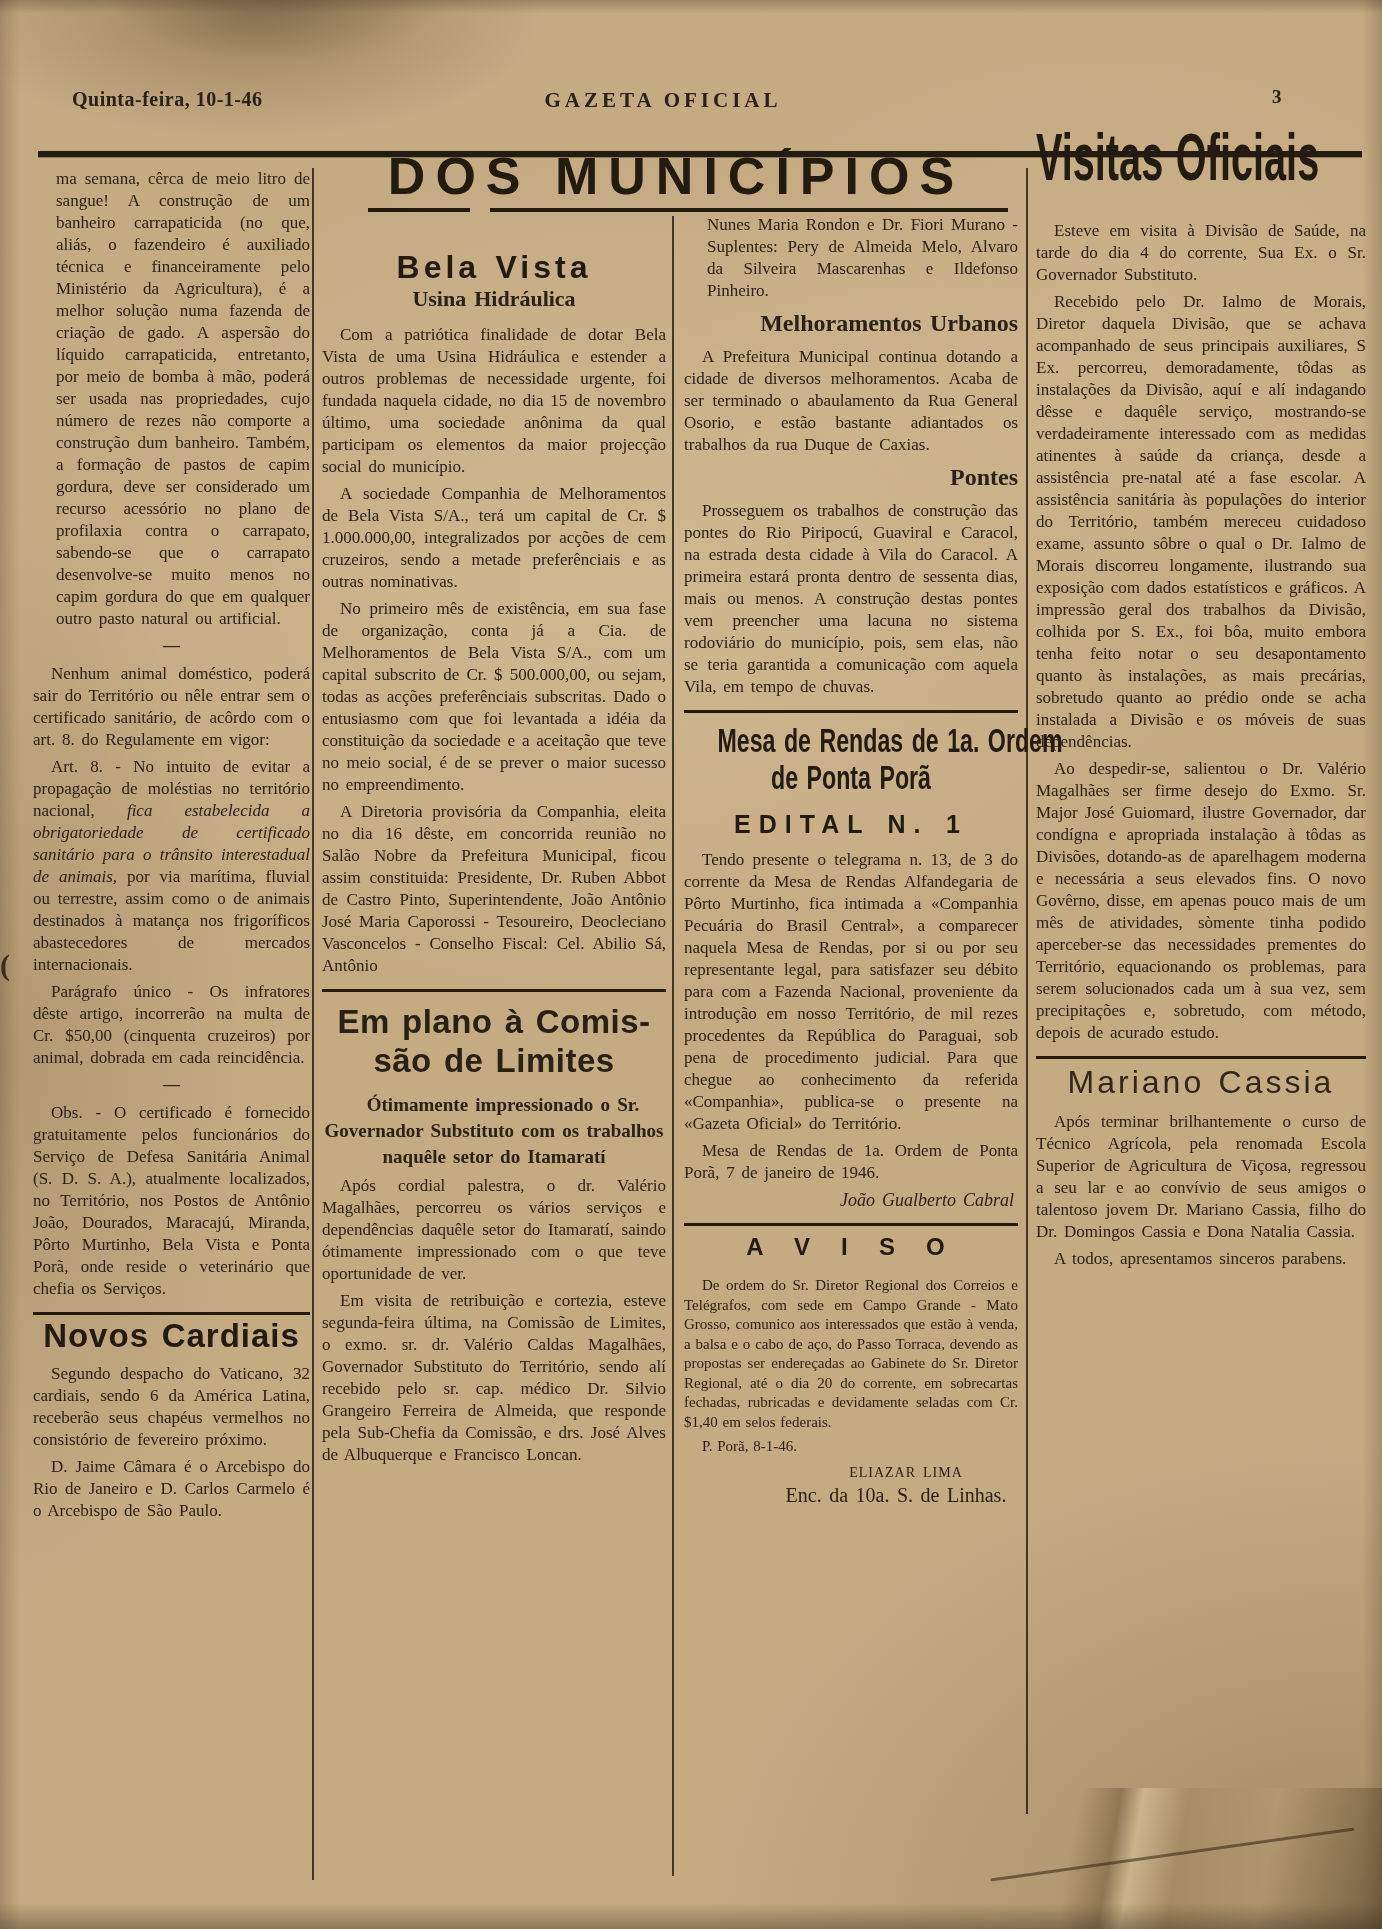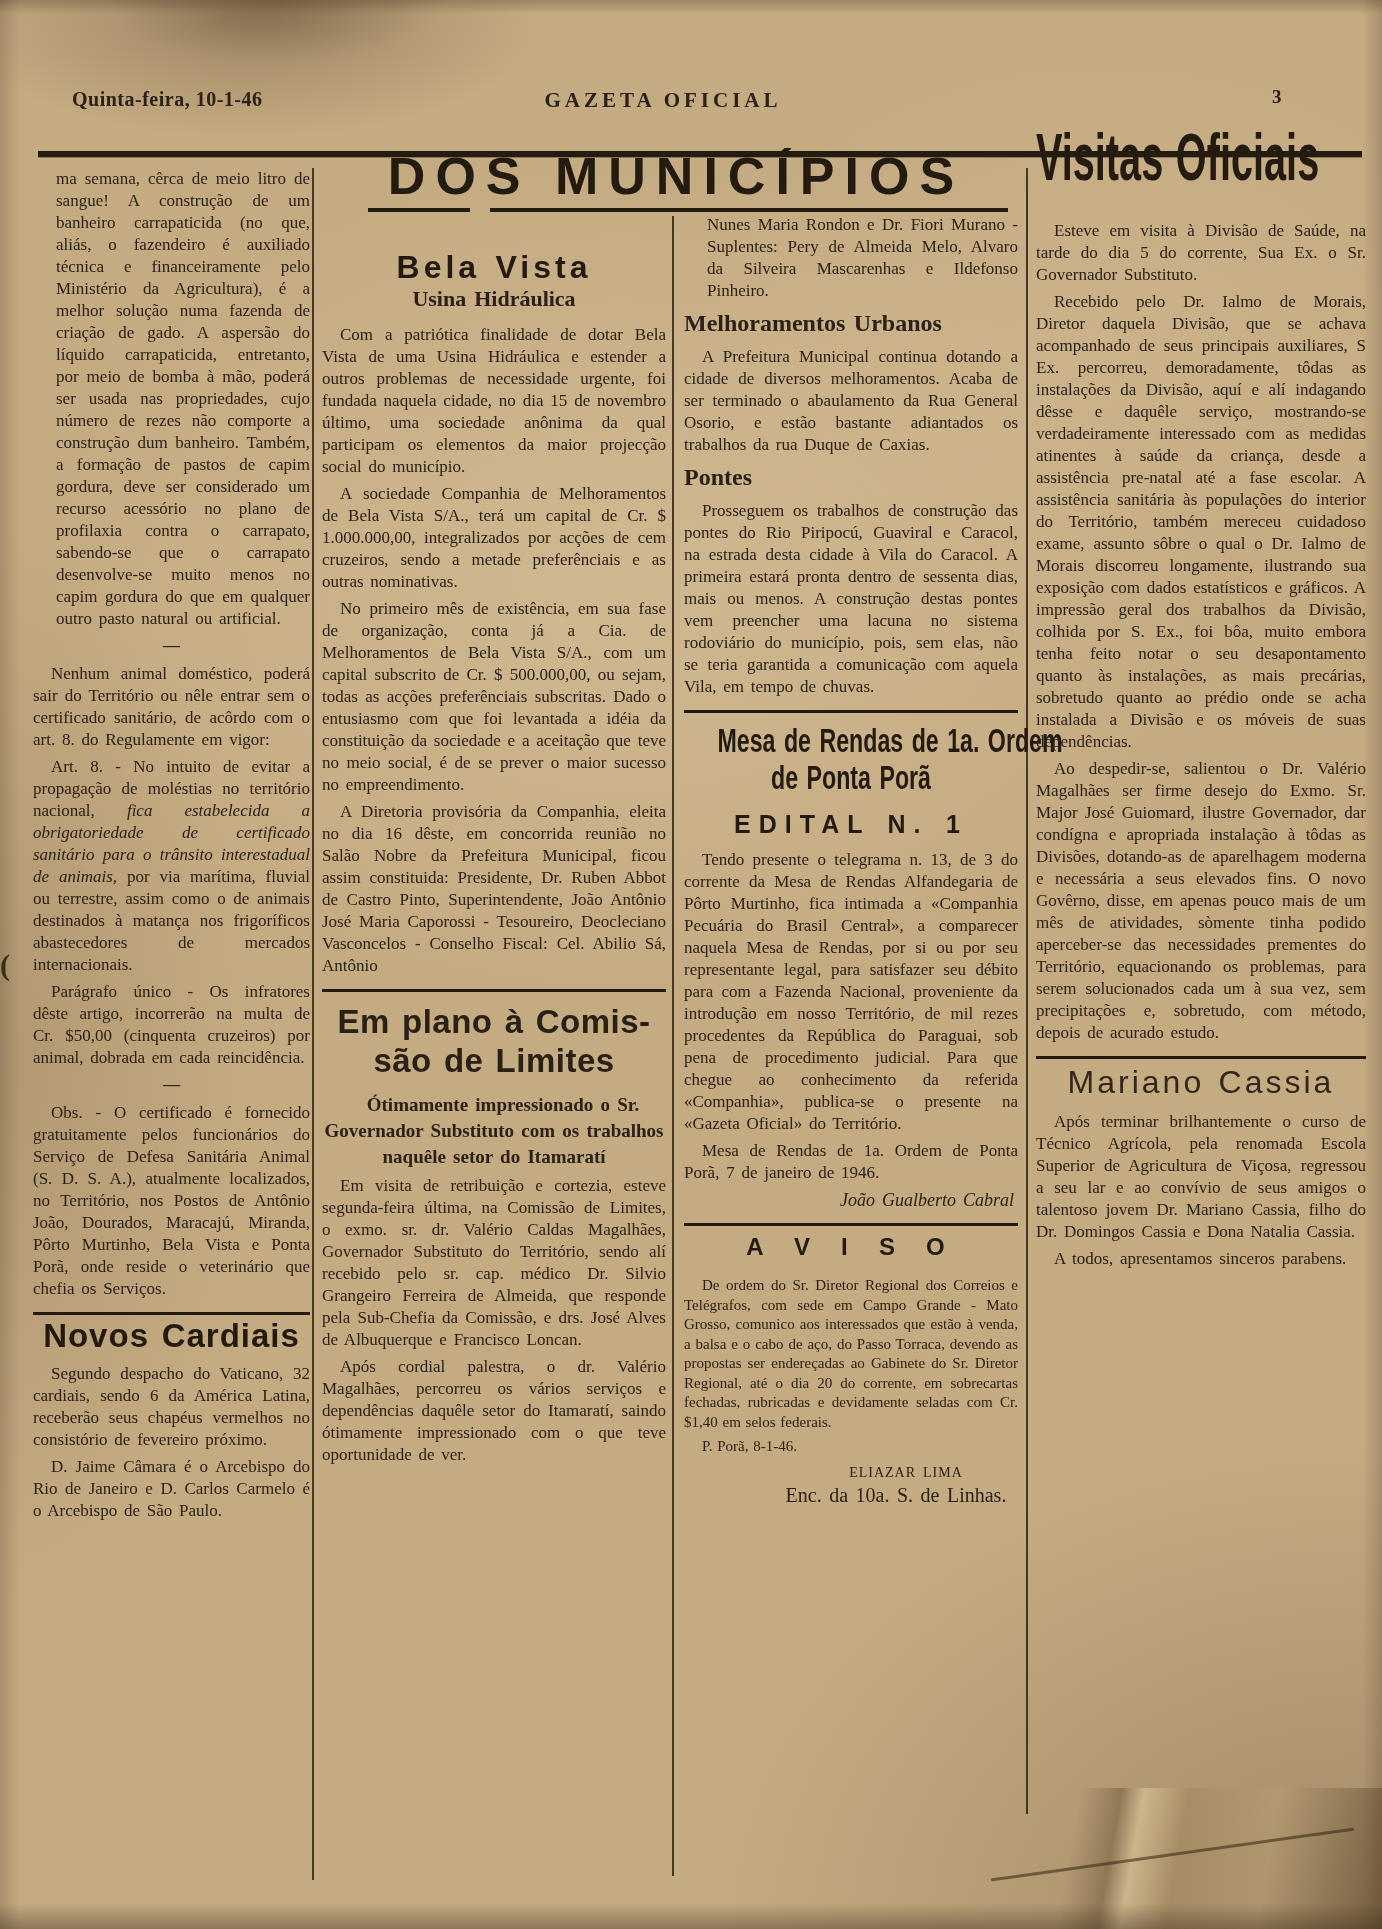--- a/index.html
+++ b/index.html
@@ -47,21 +47,21 @@
   #col2{left:322px;top:208px;width:344px;margin-top:48px;}
   #col3{left:684px;top:214px;width:334px;}
   #col4{left:1036px;top:126px;width:330px;}
   
   .sans{font-family:"Liberation Sans","DejaVu Sans",sans-serif;}
   .novos-title{font-weight:700;font-size:33px;text-align:center;letter-spacing:1px;margin:8px 0 16px;text-indent:0;color:#241b10;}
   .bela-title{font-weight:700;font-size:32px;letter-spacing:4px;text-align:center;color:#241b10;}
   .usina-title{font-weight:700;font-size:22px;text-align:center;margin:10px 0 14px;text-indent:0;}
   .emvisita-title{font-weight:700;font-size:33px;line-height:39px;text-align:center;letter-spacing:0.5px;margin:8px 0 12px;color:#2a2115;}
   .emvisita-sub{font-weight:700;font-size:19px;line-height:26px;text-align:center;text-indent:0;margin:0 0 14px;}
-  .h-serif{font-weight:700;font-size:24px;text-align:left;text-indent:0;margin:10px 0 12px;}
+  .h-serif{font-weight:700;font-size:24px;text-align:right;text-indent:0;margin:10px 0 12px;}
   .mesa-title{font-weight:700;font-size:29px;line-height:37px;text-align:center;color:#241b10;}
   .mesa-line{display:block;transform:scale(0.8,1.12);transform-origin:50% 50%;white-space:nowrap;}
   .edital-title{font-weight:700;font-size:25px;letter-spacing:8px;text-align:center;margin:16px 0 14px;color:#241b10;}
   .sig-italic{font-style:italic;text-align:right;text-indent:0;padding-right:4px;font-size:18px;}
   .aviso-title{font-weight:700;font-size:24px;letter-spacing:11px;text-align:center;margin:6px 0 18px;color:#241b10;}
   .small{font-size:15px;line-height:19.5px;word-spacing:1px;}
   .aviso-sig-name{text-align:center;text-indent:0 !important;font-size:14px;letter-spacing:1px;padding-left:110px;margin-bottom:0 !important;}
   .aviso-sig-role{text-align:center;text-indent:0 !important;font-size:20px;padding-left:90px;}
   .visitas-title{font-weight:700;font-size:62px;line-height:64px;white-space:nowrap;
     transform:scale(0.64,1.08);transform-origin:0 60%;margin:0 0 30px;color:#241b10;}
@@ -116,22 +116,22 @@
     <p>Com a patriótica finalidade de dotar Bela Vista de uma Usina Hidráulica e estender a outros problemas de necessidade urgente, foi fundada naquela cidade, no dia 15 de novembro último, uma sociedade anônima da qual participam os elementos da maior projecção social do município.</p>
     <p>A sociedade Companhia de Melhoramentos de Bela Vista S/A., terá um capital de Cr. $ 1.000.000,00, integralizados por acções de cem cruzeiros, sendo a metade preferênciais e as outras nominativas.</p>
     <p>No primeiro mês de existência, em sua fase de organização, conta já a Cia. de Melhoramentos de Bela Vista S/A., com um capital subscrito de Cr. $ 500.000,00, ou sejam, todas as acções preferênciais subscritas. Dado o entusiasmo com que foi levantada a idéia da constituição da sociedade e a aceitação que teve no meio social, é de se prever o maior sucesso no empreendimento.</p>
     <p>A Diretoria provisória da Companhia, eleita no dia 16 dêste, em concorrida reunião no Salão Nobre da Prefeitura Municipal, ficou assim constituida: Presidente, Dr. Ruben Abbot de Castro Pinto, Superintendente, João Antônio José Maria Caporossi - Tesoureiro, Deocleciano Vasconcelos - Conselho Fiscal: Cel. Abilio Sá, Antônio</p>
     <div class="rule-h"></div>
     <div class="sans emvisita-title">
       <div>Em plano à Comis-</div>
       <div>são de Limites</div>
     </div>
     <p class="emvisita-sub">Ótimamente impressionado o Sr. Governador Substituto com os trabalhos naquêle setor do Itamaratí</p>
+    <p>Após cordial palestra, o dr. Valério Magalhães, percorreu os vários serviços e dependências daquêle setor do Itamaratí, saindo ótimamente impressionado com o que teve oportunidade de ver.</p>
     <p>Em visita de retribuição e cortezia, esteve segunda-feira última, na Comissão de Limites, o exmo. sr. dr. Valério Caldas Magalhães, Governador Substituto do Território, sendo alí recebido pelo sr. cap. médico Dr. Silvio Grangeiro Ferreira de Almeida, que responde pela Sub-Chefia da Comissão, e drs. José Alves de Albuquerque e Francisco Loncan.</p>
-    <p>Após cordial palestra, o dr. Valério Magalhães, percorreu os vários serviços e dependências daquêle setor do Itamaratí, saindo ótimamente impressionado com o que teve oportunidade de ver.</p>
   </div>
 
   <div class="col" id="col3">
     <p class="noindent">Nunes Maria Rondon e Dr. Fiori Murano - Suplentes: Pery de Almeida Melo, Alvaro da Silveira Mascarenhas e Ildefonso Pinheiro.</p>
     <div class="h-serif">Melhoramentos Urbanos</div>
     <p>A Prefeitura Municipal continua dotando a cidade de diversos melhoramentos. Acaba de ser terminado o abaulamento da Rua General Osorio, e estão bastante adiantados os trabalhos da rua Duque de Caxias.</p>
     <div class="h-serif">Pontes</div>
     <p>Prosseguem os trabalhos de construção das pontes do Rio Piripocú, Guaviral e Caracol, na estrada desta cidade à Vila do Caracol. A primeira estará pronta dentro de sessenta dias, mais ou menos. A construção destas pontes vem preencher uma lacuna no sistema rodoviário do município, pois, sem elas, não se teria garantida a comunicação com aquela Vila, em tempo de chuvas.</p>
     <div class="rule-h"></div>
     <div class="sans mesa-title">
@@ -145,21 +145,21 @@
     <div class="rule-h"></div>
     <div class="sans aviso-title">A V I S O</div>
     <p class="small">De ordem do Sr. Diretor Regional dos Correios e Telégrafos, com sede em Campo Grande - Mato Grosso, comunico aos interessados que estão à venda, a balsa e o cabo de aço, do Passo Torraca, devendo as propostas ser endereçadas ao Gabinete do Sr. Diretor Regional, até o dia 20 do corrente, em sobrecartas fechadas, rubricadas e devidamente seladas com Cr. $1,40 em selos federais.</p>
     <p class="small">P. Porã, 8-1-46.</p>
     <p class="aviso-sig-name">ELIAZAR LIMA</p>
     <p class="aviso-sig-role">Enc. da 10a. S. de Linhas.</p>
   </div>
 
   <div class="col" id="col4">
     <div class="sans visitas-title">Visitas Oficiais</div>
-    <p>Esteve em visita à Divisão de Saúde, na tarde do dia 5 do corrente, Sua Ex. o Sr. Governador Substituto.</p>
+    <p>Esteve em visita à Divisão de Saúde, na tarde do dia 4 do corrente, Sua Ex. o Sr. Governador Substituto.</p>
     <p>Recebido pelo Dr. Ialmo de Morais, Diretor daquela Divisão, que se achava acompanhado de seus principais auxiliares, S Ex. percorreu, demoradamente, tôdas as instalações da Divisão, aquí e alí indagando dêsse e daquêle serviço, mostrando-se verdadeiramente interessado com as medidas atinentes à saúde da criança, desde a assistência pre-natal até a fase escolar. A assistência sanitária às populações do interior do Território, também mereceu cuidadoso exame, assunto sôbre o qual o Dr. Ialmo de Morais discorreu longamente, ilustrando sua exposição com dados estatísticos e gráficos. A impressão geral dos trabalhos da Divisão, colhida por S. Ex., foi bôa, muito embora tenha feito notar o seu desapontamento quanto às instalações, as mais precárias, sobretudo quanto ao prédio onde se acha instalada a Divisão e os móveis de suas dependências.</p>
     <p>Ao despedir-se, salientou o Dr. Valério Magalhães ser firme desejo do Exmo. Sr. Major José Guiomard, ilustre Governador, dar condígna e apropriada instalação à tôdas as Divisões, dotando-as de aparelhagem moderna e necessária a seus elevados fins. O novo Govêrno, disse, em apenas pouco mais de um mês de atividades, sòmente tinha podido aperceber-se das necessidades prementes do Território, equacionando os problemas, para serem solucionados cada um à sua vez, sem precipitações e, sobretudo, com método, depois de acurado estudo.</p>
     <div class="rule-h"></div>
     <div class="sans mariano-title">Mariano Cassia</div>
     <p>Após terminar brilhantemente o curso de Técnico Agrícola, pela renomada Escola Superior de Agricultura de Viçosa, regressou a seu lar e ao convívio de seus amigos o talentoso jovem Dr. Mariano Cassia, filho do Dr. Domingos Cassia e Dona Natalia Cassia.</p>
     <p>A todos, apresentamos sinceros parabens.</p>
   </div>
 
   <div class="fold"></div>
   <div class="bottom-shade"></div>

